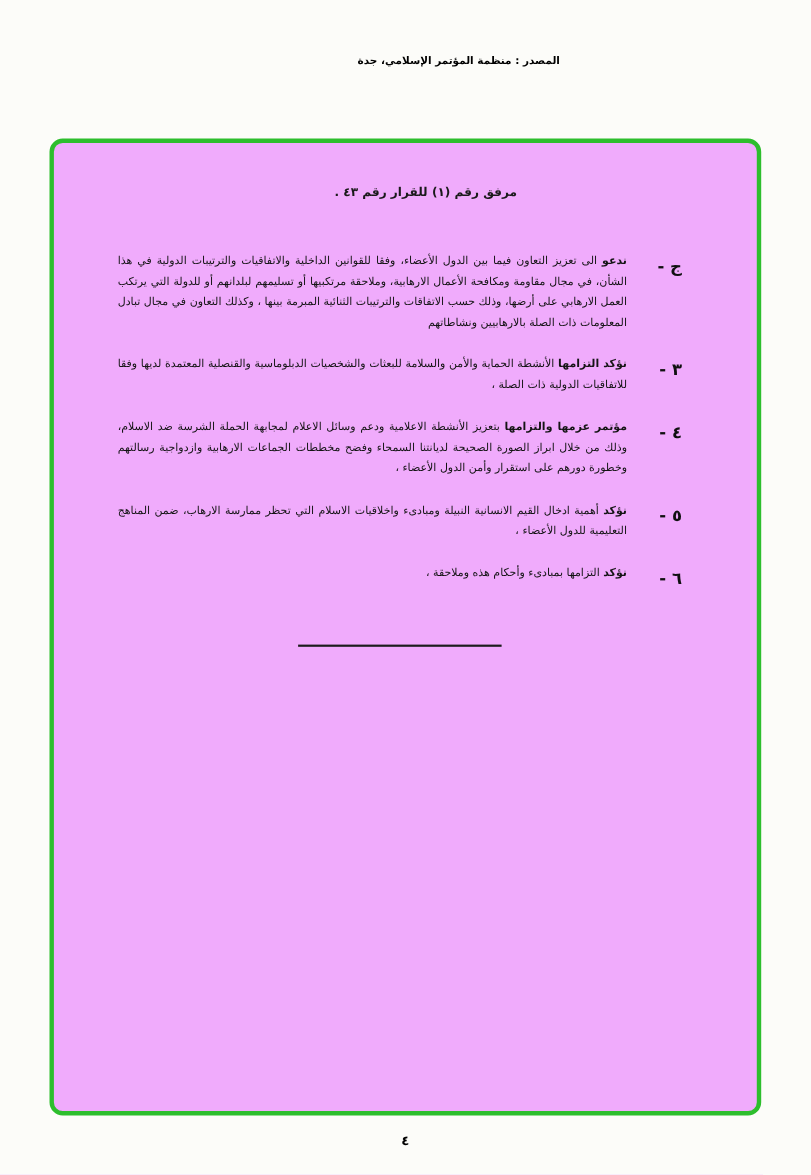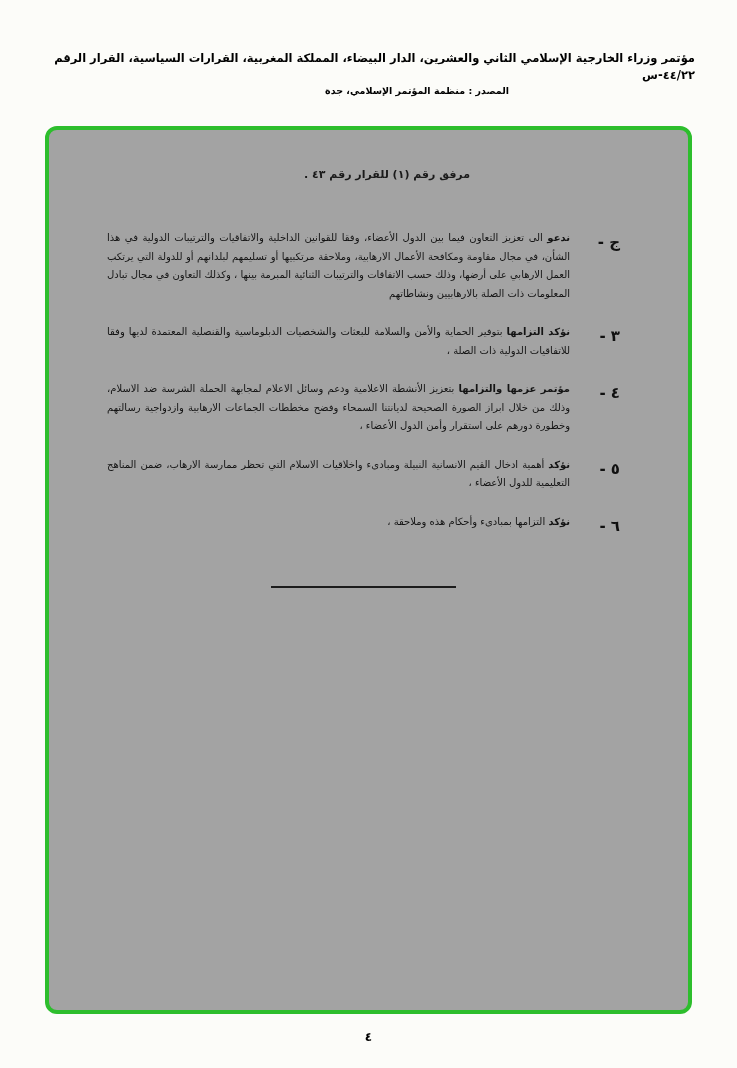--- a/index.html
+++ b/index.html
@@ -32,21 +32,21 @@
     margin-top:0;
     padding-right:186px;
   }
   
   .scan-frame {
     position:absolute;
     top:126px; left:45px;
     width:647px; height:888px;
     border:4px solid #2dbe2d;
     border-radius:12px;
-    background:#a3a3a3;
+    background:#f0abfc;
   }
   .scan-content {
     direction:rtl;
     padding:38px 68px 0 58px;
   }
   .attachment-title {
     font-size:11px;
     font-weight:bold;
     color:#1a1a1a;
     margin:0 150px 48px 0;
@@ -85,37 +85,36 @@
     text-align:center;
     font-size:12px;
     font-weight:bold;
     color:#000;
   }
 </style>
 </head>
 <body>
 
 <div class="doc-header">
-  <div class="line1">مؤتمر وزراء الخارجية الإسلامي الثاني والعشرين، الدار البيضاء، المملكة المغربية، القرارات السياسية، القرار الرقم ٤٤/٢٢-س</div>
   <div class="line2">المصدر :  منظمة المؤتمر الإسلامي، جدة</div>
 </div>
 
 <div class="scan-frame">
   <div class="scan-content">
 
     <div class="attachment-title">مرفق رقم (١) للقرار رقم ٤٣ .</div>
 
     <div class="item">
       <span class="marker">ج -</span>
       <span class="text"><span class="lead">ندعو</span> <span>الى تعزيز التعاون فيما بين الدول الأعضاء، وفقا للقوانين الداخلية والاتفاقيات والترتيبات الدولية في هذا الشأن، في مجال مقاومة ومكافحة الأعمال الارهابية، وملاحقة مرتكبيها أو تسليمهم لبلدانهم أو للدولة التي يرتكب العمل الارهابي على أرضها، وذلك حسب الاتفاقات والترتيبات الثنائية المبرمة بينها ، وكذلك التعاون في مجال تبادل المعلومات ذات الصلة بالارهابيين ونشاطاتهم</span></span>
     </div>
 
     <div class="item">
       <span class="marker">٣ -</span>
-      <span class="text"><span class="lead">نؤكد التزامها</span> <span>بتوفير الحماية والأمن والسلامة للبعثات والشخصيات الدبلوماسية والقنصلية المعتمدة لديها وفقا للاتفاقيات الدولية ذات الصلة ،</span></span>
+      <span class="text"><span class="lead">نؤكد التزامها</span> <span>الأنشطة الحماية والأمن والسلامة للبعثات والشخصيات الدبلوماسية والقنصلية المعتمدة لديها وفقا للاتفاقيات الدولية ذات الصلة ،</span></span>
     </div>
 
     <div class="item">
       <span class="marker">٤ -</span>
       <span class="text"><span class="lead">مؤتمر عزمها والتزامها</span> <span>بتعزيز الأنشطة الاعلامية ودعم وسائل الاعلام لمجابهة الحملة الشرسة ضد الاسلام، وذلك من خلال ابراز الصورة الصحيحة لديانتنا السمحاء وفضح مخططات الجماعات الارهابية وازدواجية رسالتهم وخطورة دورهم على استقرار وأمن الدول الأعضاء ،</span></span>
     </div>
 
     <div class="item">
       <span class="marker">٥ -</span>
       <span class="text"><span class="lead">نؤكد</span> <span>أهمية ادخال القيم الانسانية النبيلة ومبادىء واخلاقيات الاسلام التي تحظر ممارسة الارهاب، ضمن المناهج التعليمية للدول الأعضاء ،</span></span>

